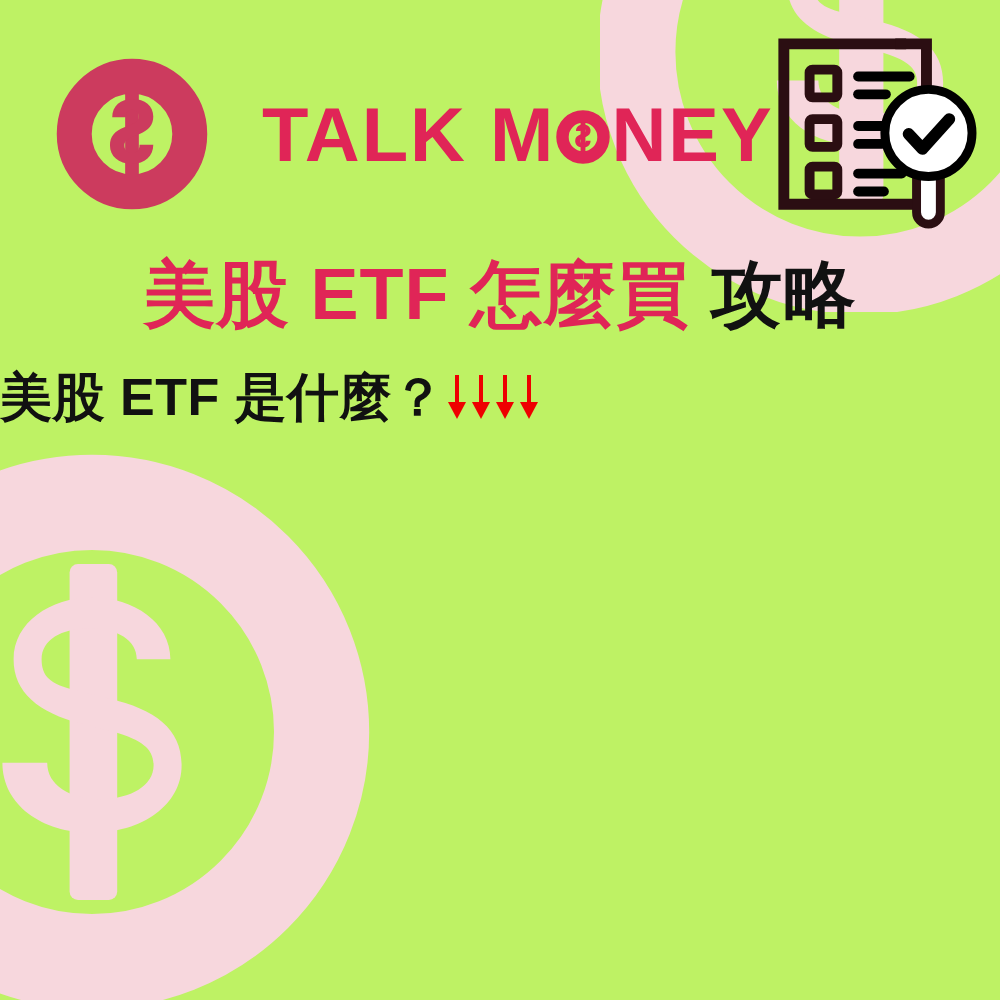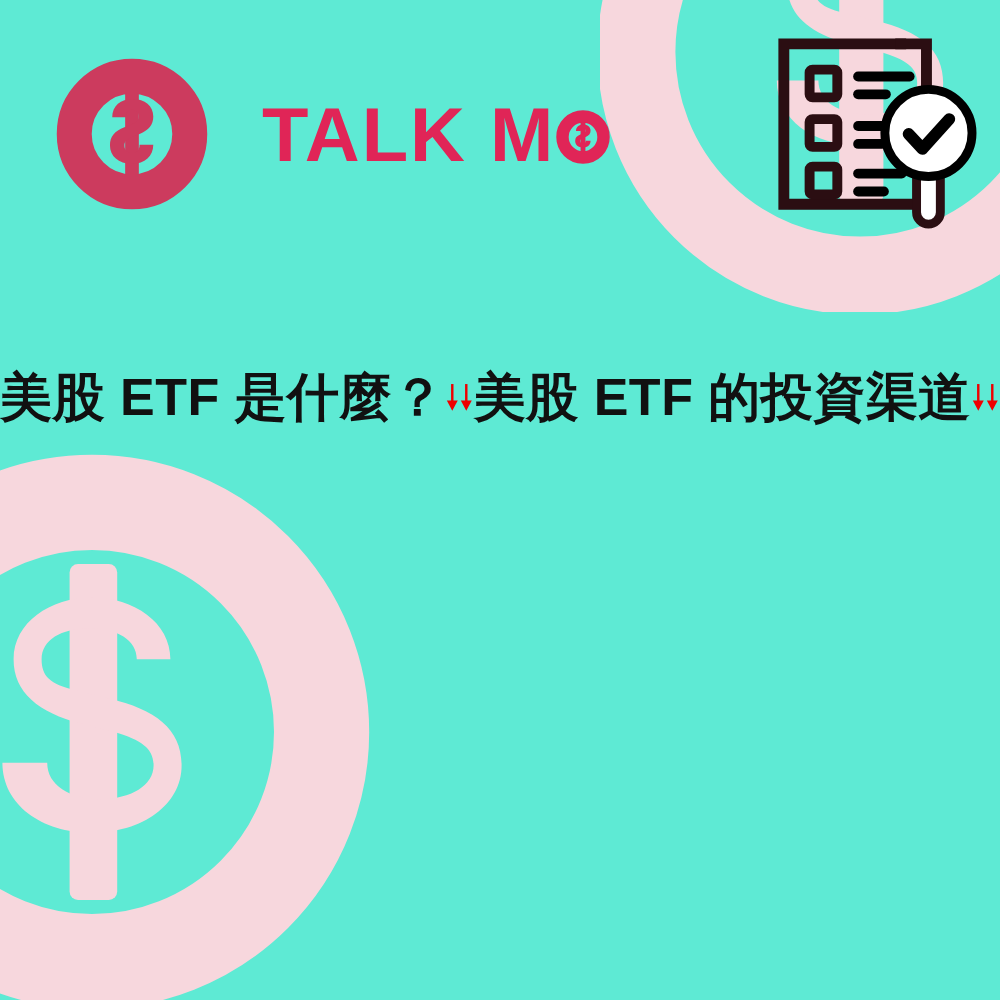--- a/index.html
+++ b/index.html
@@ -10,21 +10,21 @@
   }
   body {
     font-family: "Liberation Sans", "DejaVu Sans", sans-serif;
   }
 
   #poster {
     position: relative;
     width: 1000px;
     height: 1000px;
     overflow: hidden;
-    background: #5eead4;
+    background: #bef264;
   }
 
   
   .wm-layer {
     position: absolute;
     inset: 0;
     pointer-events: none;
     z-index: 0;
   }
   .wm-svg {
@@ -163,20 +163,21 @@
 
     <div class="logo-wordmark">
       <span class="wordmark-text">TALK M</span>
       <svg class="wordmark-coin" viewBox="0 0 200 200" aria-hidden="true">
         <circle cx="100" cy="100" r="76" fill="none" stroke="#E02557" stroke-width="46"></circle>
         <g fill="#E02557">
           <rect x="91" y="44" width="18" height="112" rx="2"></rect>
           <path d="M74 78h18c0-7 4-10 8-10 5 0 9 3 9 9 0 5-3 8-11 11l-8 3c-13 5-19 12-19 24 0 14 11 24 29 24 17 0 28-10 28-25h-18c0 7-4 11-10 11-6 0-10-4-10-10 0-5 3-8 12-12l8-3c12-5 18-12 18-23 0-14-11-23-27-23-16 0-27 9-27 24z"></path>
         </g>
       </svg>
+      <span class="wordmark-text">NEY</span>
     </div>
 
     <svg class="checklist-icon" viewBox="0 0 220 210" aria-hidden="true">
 
       <path d="M140 16 H22 V178 H150" fill="none" stroke="#2B0E12" stroke-width="11" stroke-linecap="square" stroke-linejoin="miter"></path>
       <path d="M140 16 H166 V70" fill="none" stroke="#2B0E12" stroke-width="11" stroke-linecap="square" stroke-linejoin="miter"></path>
 
       <rect x="48" y="42" width="28" height="28" rx="3" fill="none" stroke="#2B0E12" stroke-width="10"></rect>
       <rect x="92" y="44" width="62" height="10" rx="5" fill="#000000"></rect>
       <rect x="92" y="62" width="38" height="10" rx="5" fill="#000000"></rect>
@@ -190,37 +191,39 @@
       <rect x="92" y="160" width="36" height="10" rx="5" fill="#000000"></rect>
 
       <rect x="156" y="132" width="24" height="66" rx="12" fill="#ffffff" stroke="#2B0E12" stroke-width="9"></rect>
 
       <circle cx="168" cy="106" r="44" fill="#ffffff" stroke="#000000" stroke-width="9"></circle>
       <path d="M148 107 l14 15 l27 -30" fill="none" stroke="#000000" stroke-width="12" stroke-linecap="round" stroke-linejoin="round"></path>
     </svg>
 
   </div>
 
+  <div class="main-title">
+    <span class="title-accent">美股 ETF 怎麼買</span><span>&nbsp;</span><span class="title-plain">攻略</span>
+  </div>
 
   <div class="flow">
 
     <div class="flow-step">美股 ETF 是什麼？</div>
 
     <svg class="flow-arrow" viewBox="0 0 24 46" aria-hidden="true">
       <rect x="10" y="0" width="4" height="30" fill="#EE0000"></rect>
       <path d="M12 44 L3 27 L21 27 Z" fill="#EE0000"></path>
     </svg>
 
 
     <svg class="flow-arrow" viewBox="0 0 24 46" aria-hidden="true">
       <rect x="10" y="0" width="4" height="30" fill="#EE0000"></rect>
       <path d="M12 44 L3 27 L21 27 Z" fill="#EE0000"></path>
     </svg>
 
-    <div class="flow-step">美股 ETF 的投資渠道</div>
 
     <svg class="flow-arrow" viewBox="0 0 24 46" aria-hidden="true">
       <rect x="10" y="0" width="4" height="30" fill="#EE0000"></rect>
       <path d="M12 44 L3 27 L21 27 Z" fill="#EE0000"></path>
     </svg>
 
 
     <svg class="flow-arrow" viewBox="0 0 24 46" aria-hidden="true">
       <rect x="10" y="0" width="4" height="30" fill="#EE0000"></rect>
       <path d="M12 44 L3 27 L21 27 Z" fill="#EE0000"></path>

